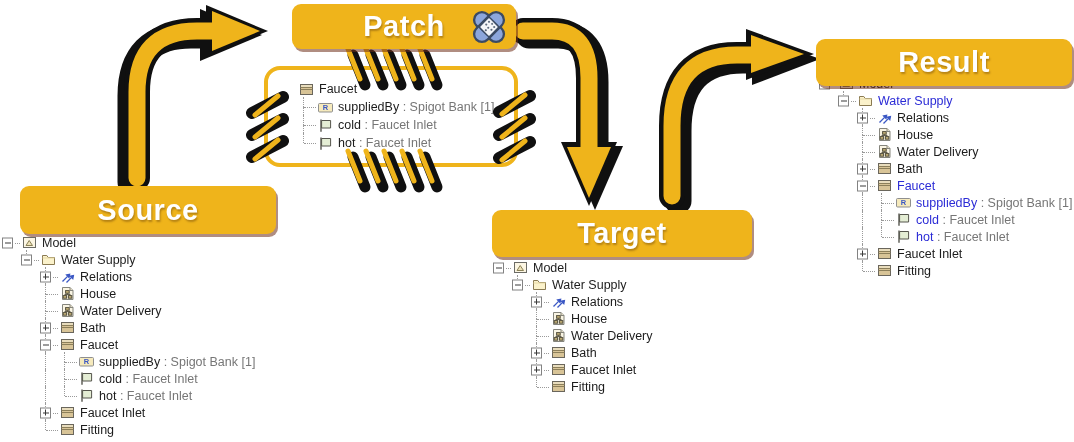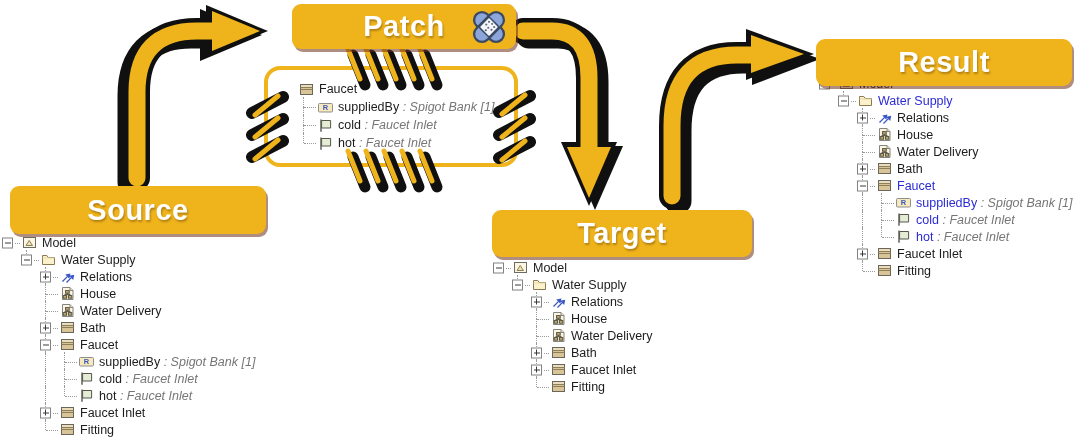--- a/index.html
+++ b/index.html
@@ -8,21 +8,21 @@
   html,body{margin:0;padding:0;background:#fff;}
   .canvas{position:relative;width:1074px;height:442px;overflow:hidden;background:#fff;
           font-family:"Liberation Sans",sans-serif;}
 
   
   .banner{position:absolute;background:var(--banner);border-radius:9px;
           display:flex;align-items:center;justify-content:center;
           color:#fff;font-weight:bold;font-size:29px;letter-spacing:.5px;
           box-shadow:2px 3px 0 rgba(112,48,26,.55);
           text-shadow:1px 2px 2px rgba(70,35,10,.35);z-index:4;}
-  #b-source{left:10px;top:186px;width:256px;height:48px;}
+  #b-source{left:20px;top:186px;width:256px;height:48px;}
   #b-patch {left:264px;top:4px;width:224px;height:45px;margin-left:28px;}
   #b-target{left:492px;top:210px;width:260px;height:47px;}
   #b-result{left:816px;top:27px;width:256px;height:47px;margin-top:12px;}
   .bandage{position:absolute;right:6px;top:2px;width:42px;height:42px;}
 
   
   .patch-box{position:absolute;left:264px;top:66px;width:254px;height:101px;
              box-sizing:border-box;background:#fff;border:4px solid var(--banner);
              border-radius:16px;z-index:2;}
 
@@ -44,21 +44,21 @@
   .hs{position:absolute;left:6px;right:1px;top:50%;height:0;border-top:1px dotted #9a9a9a;}
   .hs.short{left:13px;}
   .exp{position:absolute;left:0;top:50%;transform:translateY(-50%);width:11px;height:11px;
        background:#fff;border:1px solid #828282;box-sizing:border-box;}
   .exp::before{content:'';position:absolute;left:1.5px;right:1.5px;top:50%;margin-top:-0.5px;height:1px;background:#3a3a3a;}
   .exp.plus::after{content:'';position:absolute;top:1.5px;bottom:1.5px;left:50%;margin-left:-0.5px;width:1px;background:#3a3a3a;}
   .ticon{flex:none;width:15px;height:15px;margin:0 4px 0 1px;}
   .ticon svg{display:block;width:15px;height:15px;}
   .tname{padding-left:1px;}
   .tname.blue{color:var(--blue);}
-  .tsuffix{color:var(--gray);margin-left:3.5px;font-style:italic;}
+  .tsuffix{color:var(--gray);margin-left:3.5px;}
   #tree-source{left:2px;top:234px;}
   #tree-target{left:493px;top:259px;}
   #tree-result{left:819px;top:75px;}
   .patch-tree{position:static;--rh:18px;padding:10px 0 0 30px;}
 </style>
 </head>
 <body>
 
 <div class="canvas">
 

